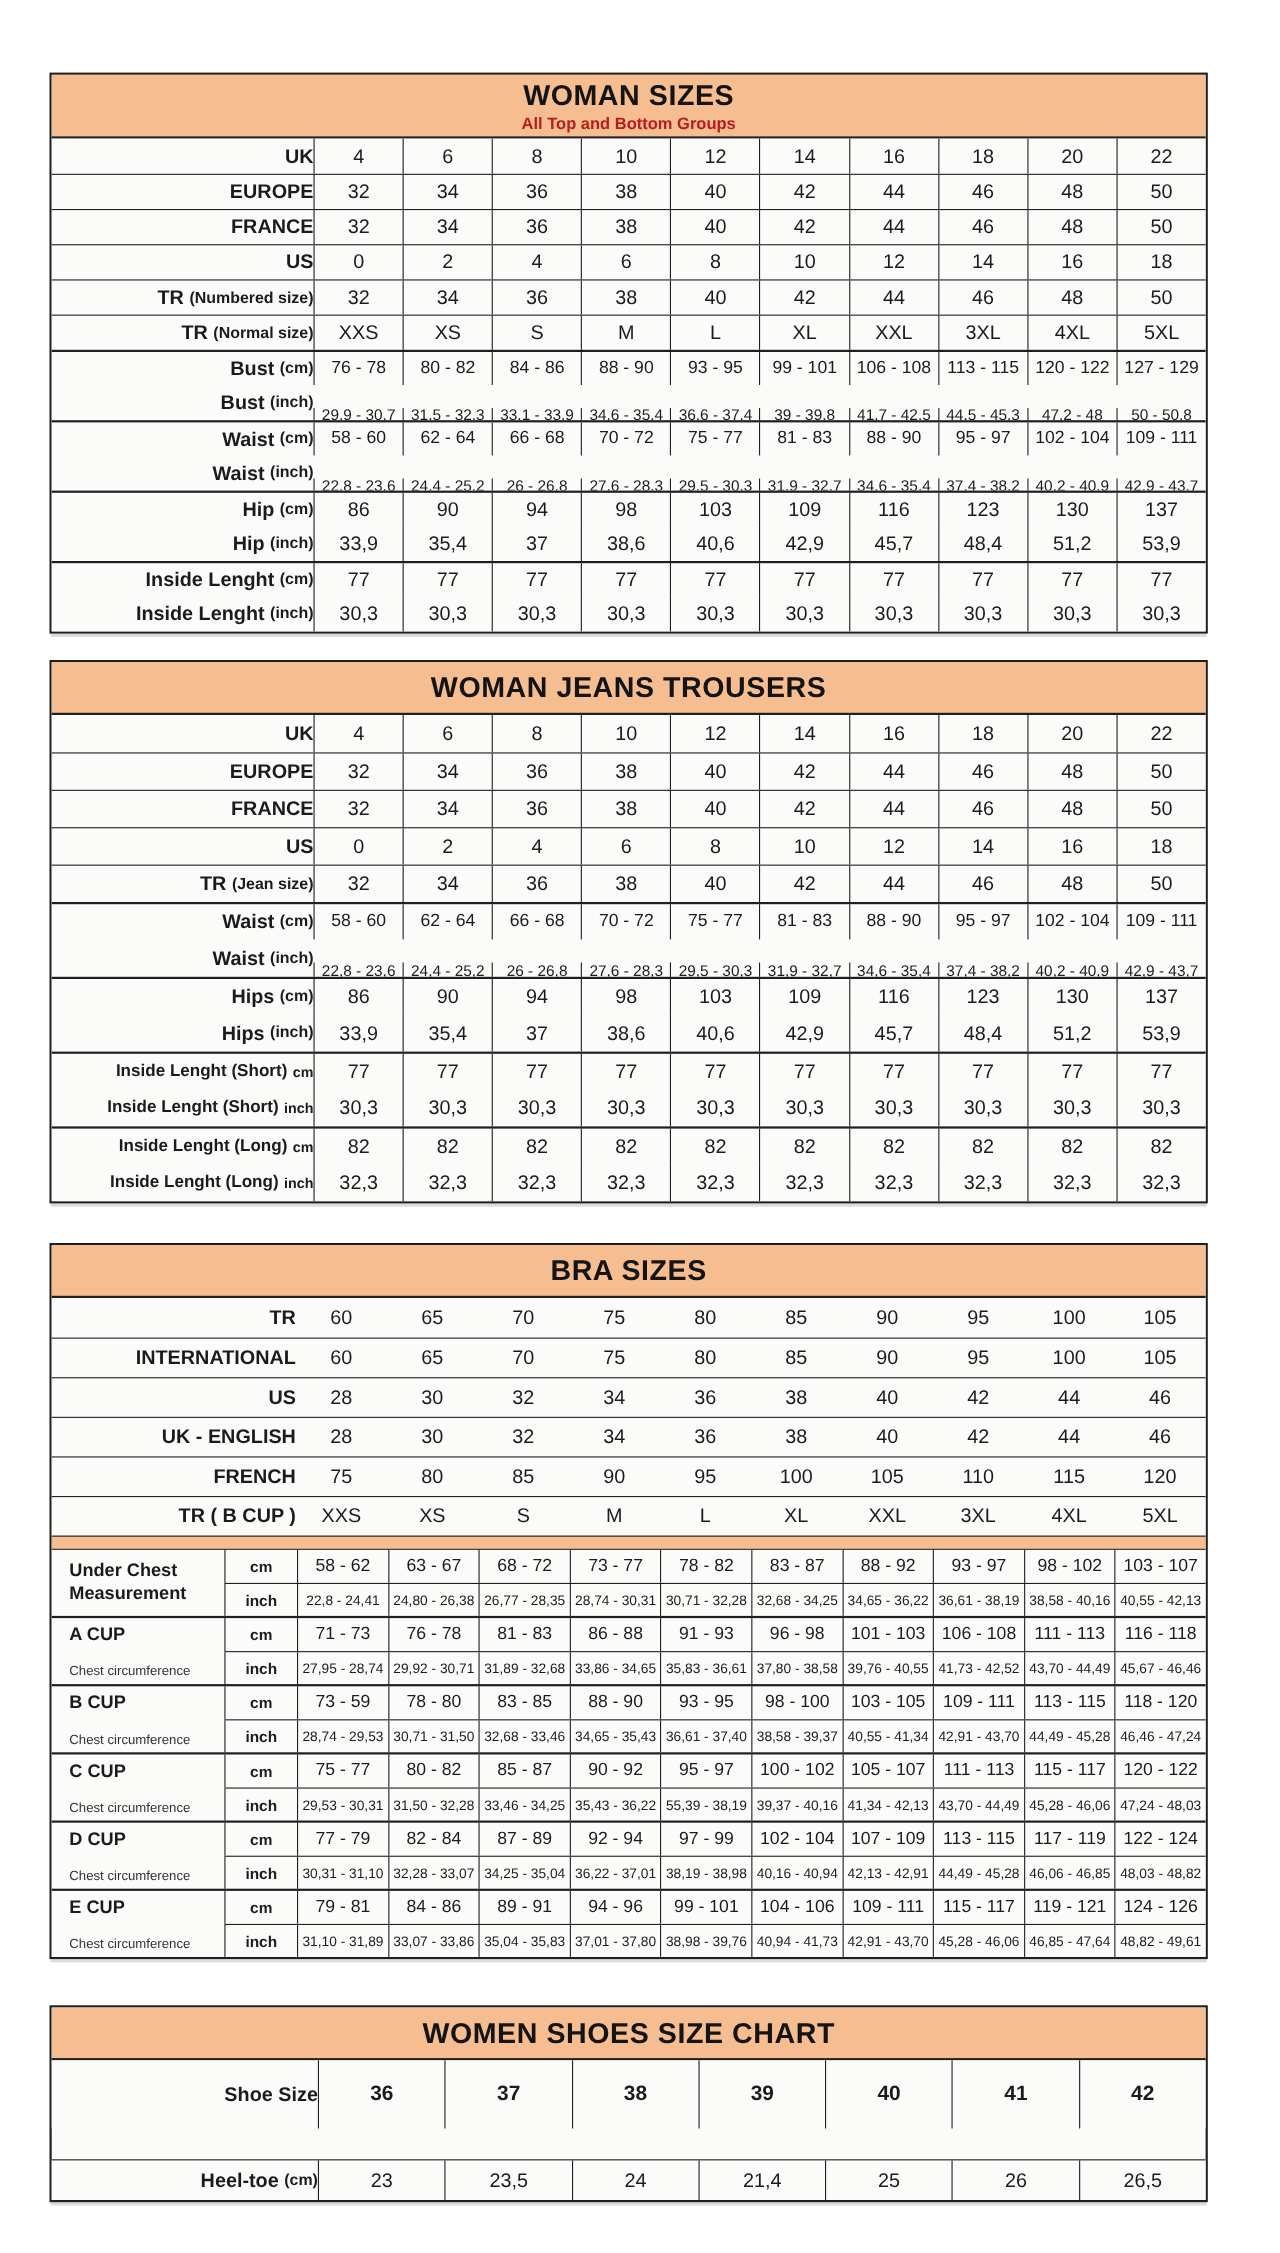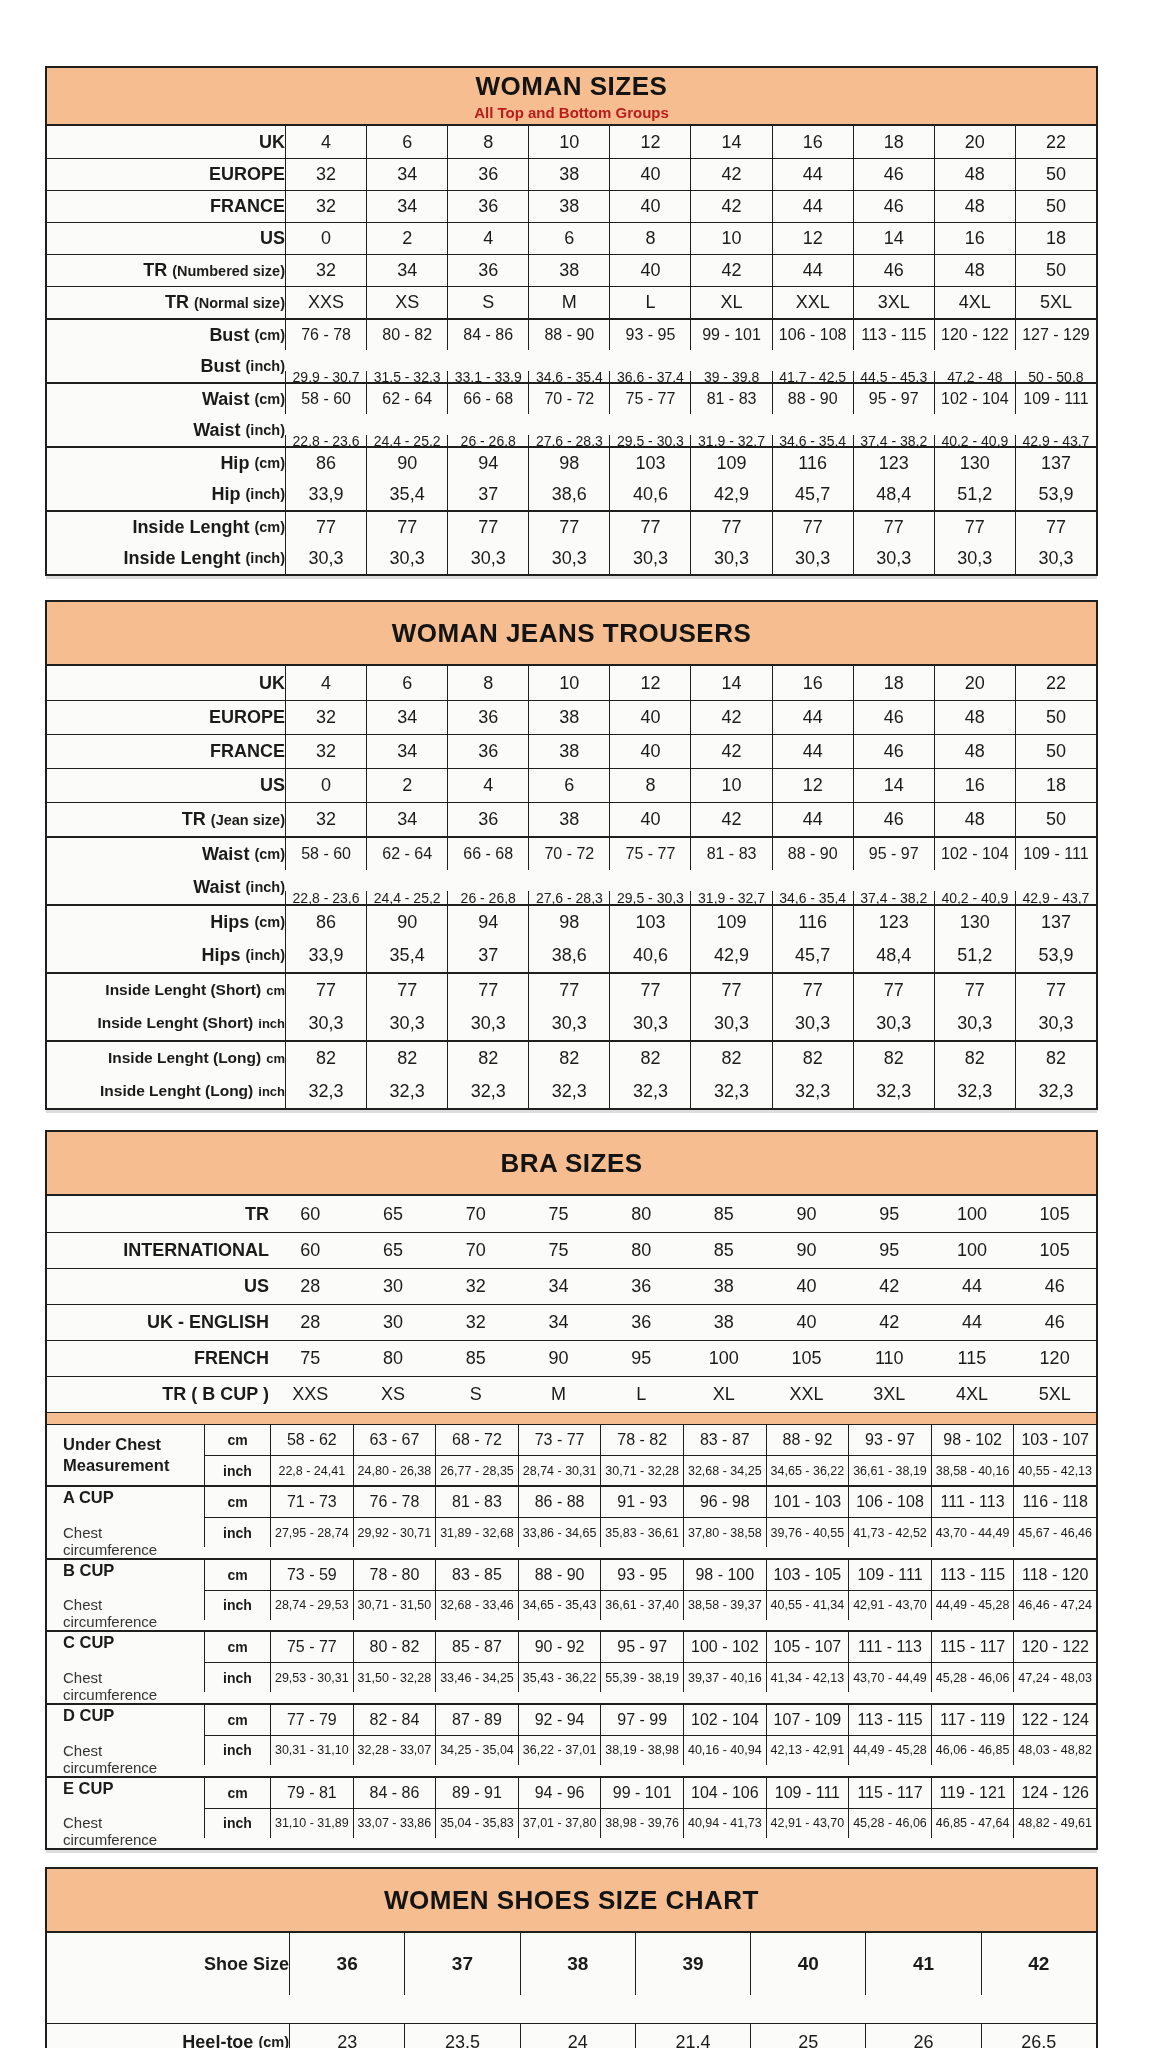--- a/index.html
+++ b/index.html
@@ -11,26 +11,26 @@
   *{margin:0;padding:0;box-sizing:border-box;}
   html,body{background:#ffffff;}
   body{font-family:"Liberation Sans","DejaVu Sans",sans-serif;color:var(--txt);}
   .page{position:relative;width:1164px;height:2048px;background:#ffffff;overflow:hidden;}
 
   .tbl{position:absolute;left:45px;width:1053px;border:2.5px solid var(--b);
        background:var(--cellbg);box-shadow:0 4px 0 -1px #dcdcdc;}
   #t1{top:66px;}
   #t2{top:600px;}
   #t3{top:1130px;}
-  #t4{top:1867px;}
+  #t4{top:1823px;}
 
   .band{background:var(--band);border-bottom:2.2px solid var(--b);
         display:flex;flex-direction:column;align-items:center;justify-content:center;}
   .band-h58{height:58px;}
-  .band-h54{height:64px;}
+  .band-h54{height:48px;}
   .band-title{font-size:26px;font-weight:700;letter-spacing:.5px;color:#141414;}
   .band-sub{font-size:15px;font-weight:700;margin-top:2px;color:#b91c1c;}
 
   .row{display:grid;background:var(--cellbg);}
   .g10{grid-template-columns:238px repeat(10,1fr);}
   .g10b{grid-template-columns:222px repeat(10,1fr);}
   .g7{grid-template-columns:242px repeat(7,1fr);}
   .h32{height:32px;}
   .h34{height:34px;}
   .h36{height:36px;}
@@ -52,21 +52,21 @@
   .vrange{font-size:16px;}
   .vsm{font-size:14px;margin-top:21px;}
   .vsm2{font-size:12.5px;}
   .vbold{font-weight:700;font-size:19px;}
 
   
   .obar{height:13px;background:var(--band);border-top:1.8px solid var(--b);border-bottom:1.8px solid var(--b);}
   .cup{display:grid;grid-template-columns:157px 1fr;background:var(--cellbg);}
   .cup-label{display:flex;flex-direction:column;justify-content:center;padding-left:16px;padding-right:8px;}
   .cl-main{font-size:16.5px;font-weight:700;line-height:1.25;white-space:normal;}
-  .cl-sub{font-size:15px;color:#333;margin-top:16px;}
+  .cl-sub{font-size:12px;color:#333;margin-top:16px;}
   .cup-row{display:grid;grid-template-columns:66px repeat(10,1fr);height:30px;}
   .cup-row-sep{border-top:1.2px solid var(--b);}
   .unit{font-weight:700;font-size:14px;}
 </style>
 </head>
 <body>
 
 <div class="page">
 
   <section class="tbl" id="t1">

